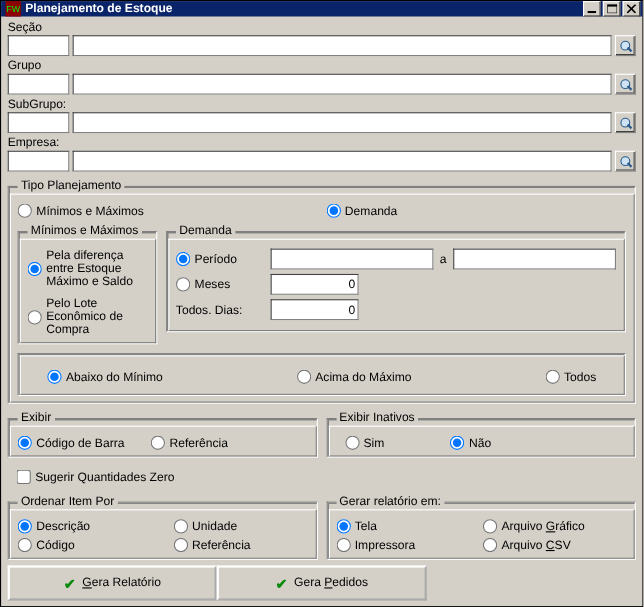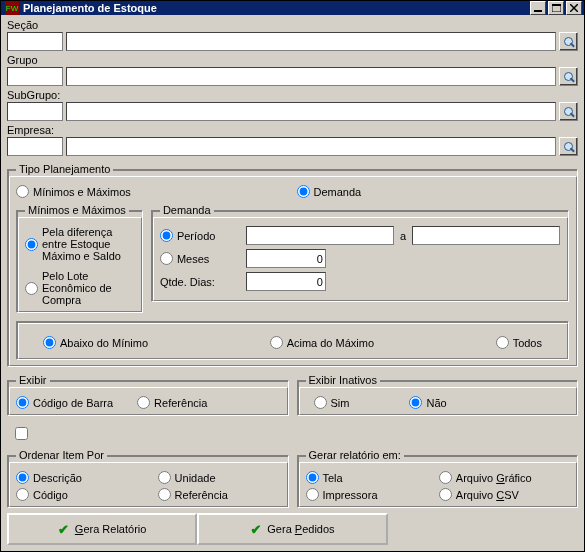--- a/index.html
+++ b/index.html
@@ -302,21 +302,21 @@
             <input class="textinput" value="" style="">
           </div>
           <div class="demand-row2">
             <label class="radio">
               <input type="radio" name="dem" style="">
               <span>Meses</span>
             </label>
             <input class="textinput right" style="width: 80px;" value="0">
           </div>
           <div class="demand-row2">
-            <span>Qtde. Dias:</span>
+            <span>Todos. Dias:</span>
             <input class="textinput right" style="width: 80px;" value="0">
           </div>
         </fieldset>
       </div>
 
       <fieldset style="margin-top:8px;">
         <div class="spaced">
           <label class="radio">
             <input type="radio" name="nivel" checked="" style="">
             <span>Abaixo do Mínimo</span>
@@ -358,20 +358,21 @@
             <input type="radio" name="inat" checked="" style="">
             <span>Não</span>
           </label>
         </div>
       </fieldset>
     </div>
 
     <div style="padding:8px 4px 4px 8px;">
       <label class="check">
         <input type="checkbox" style="">
+        <span>Sugerir Quantidades Zero</span>
       </label>
     </div>
 
     <div style="display:grid;grid-template-columns:1fr 1fr;gap:8px;">
       <fieldset>
         <legend>Ordenar Item Por</legend>
         <div class="ordergrid">
           <label class="radio">
             <input type="radio" name="ord" checked="" style="">
             <span>Descrição</span>

